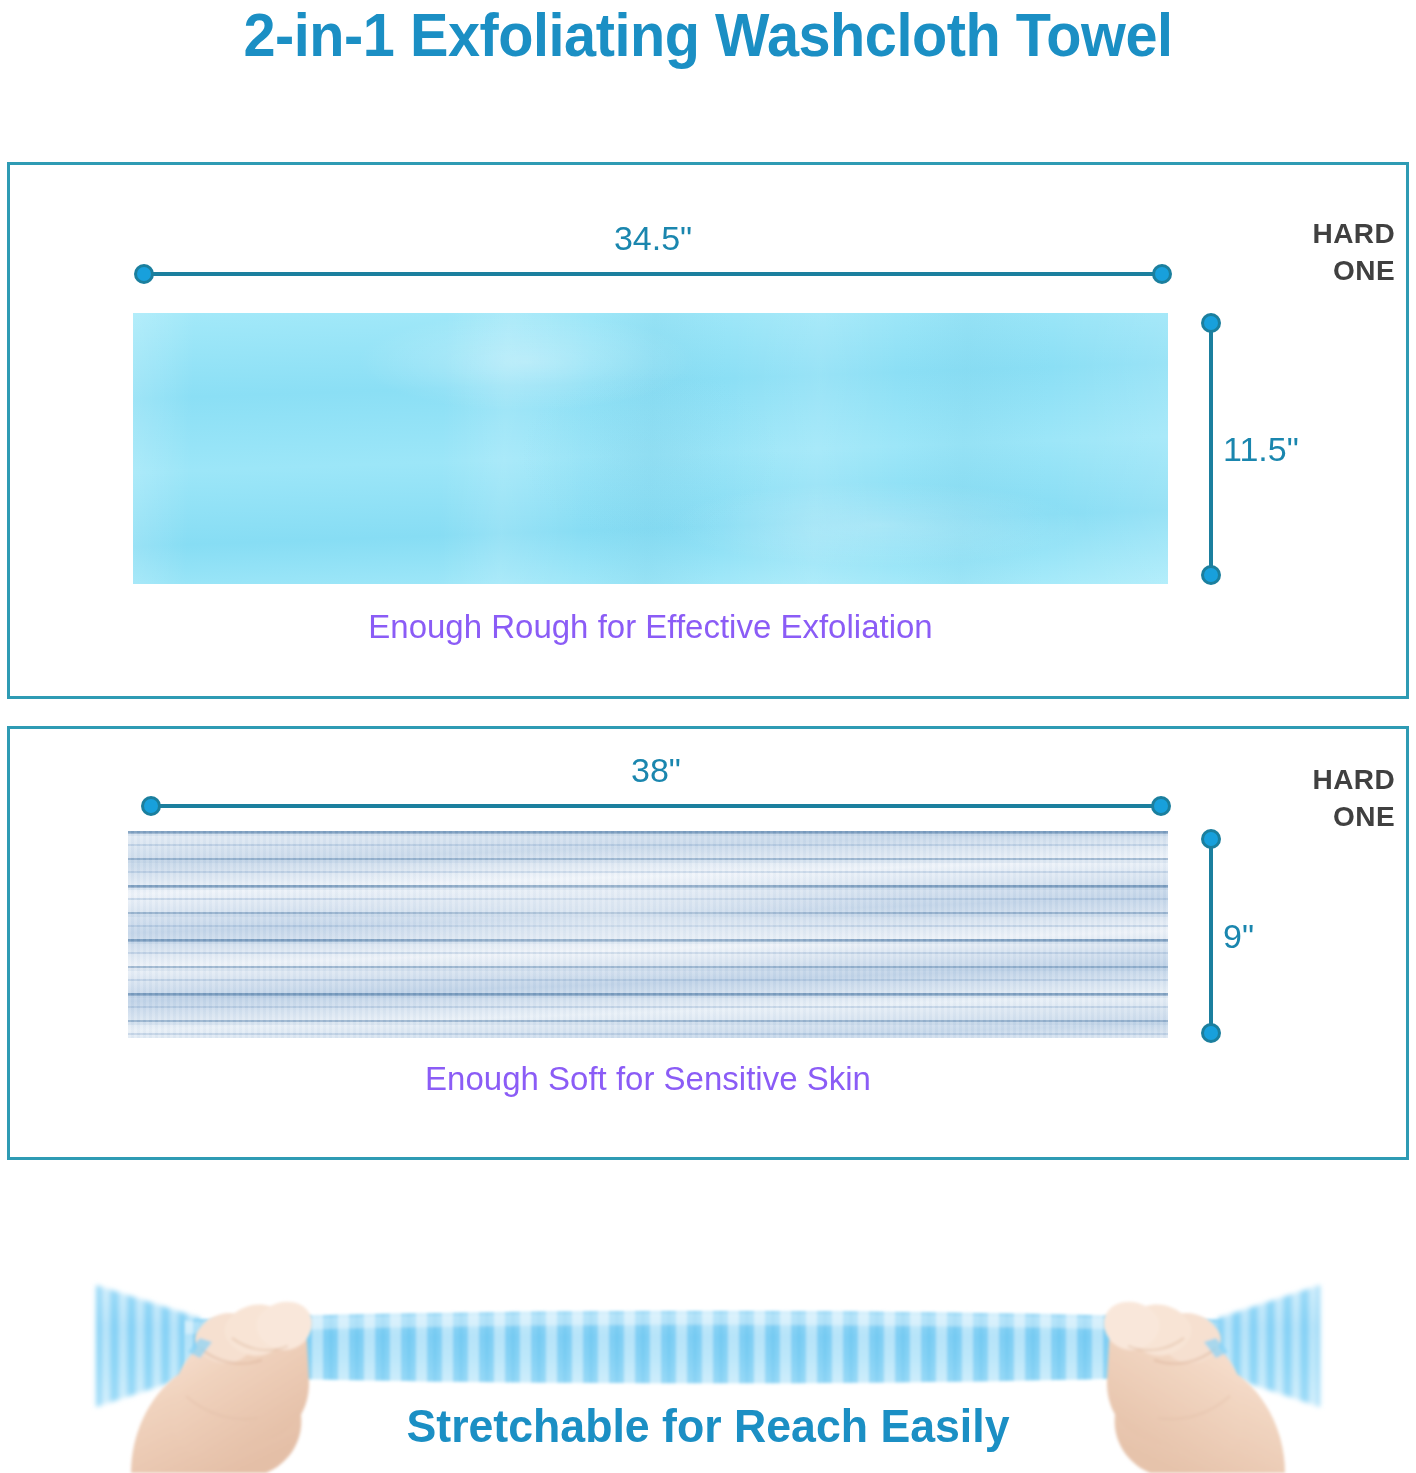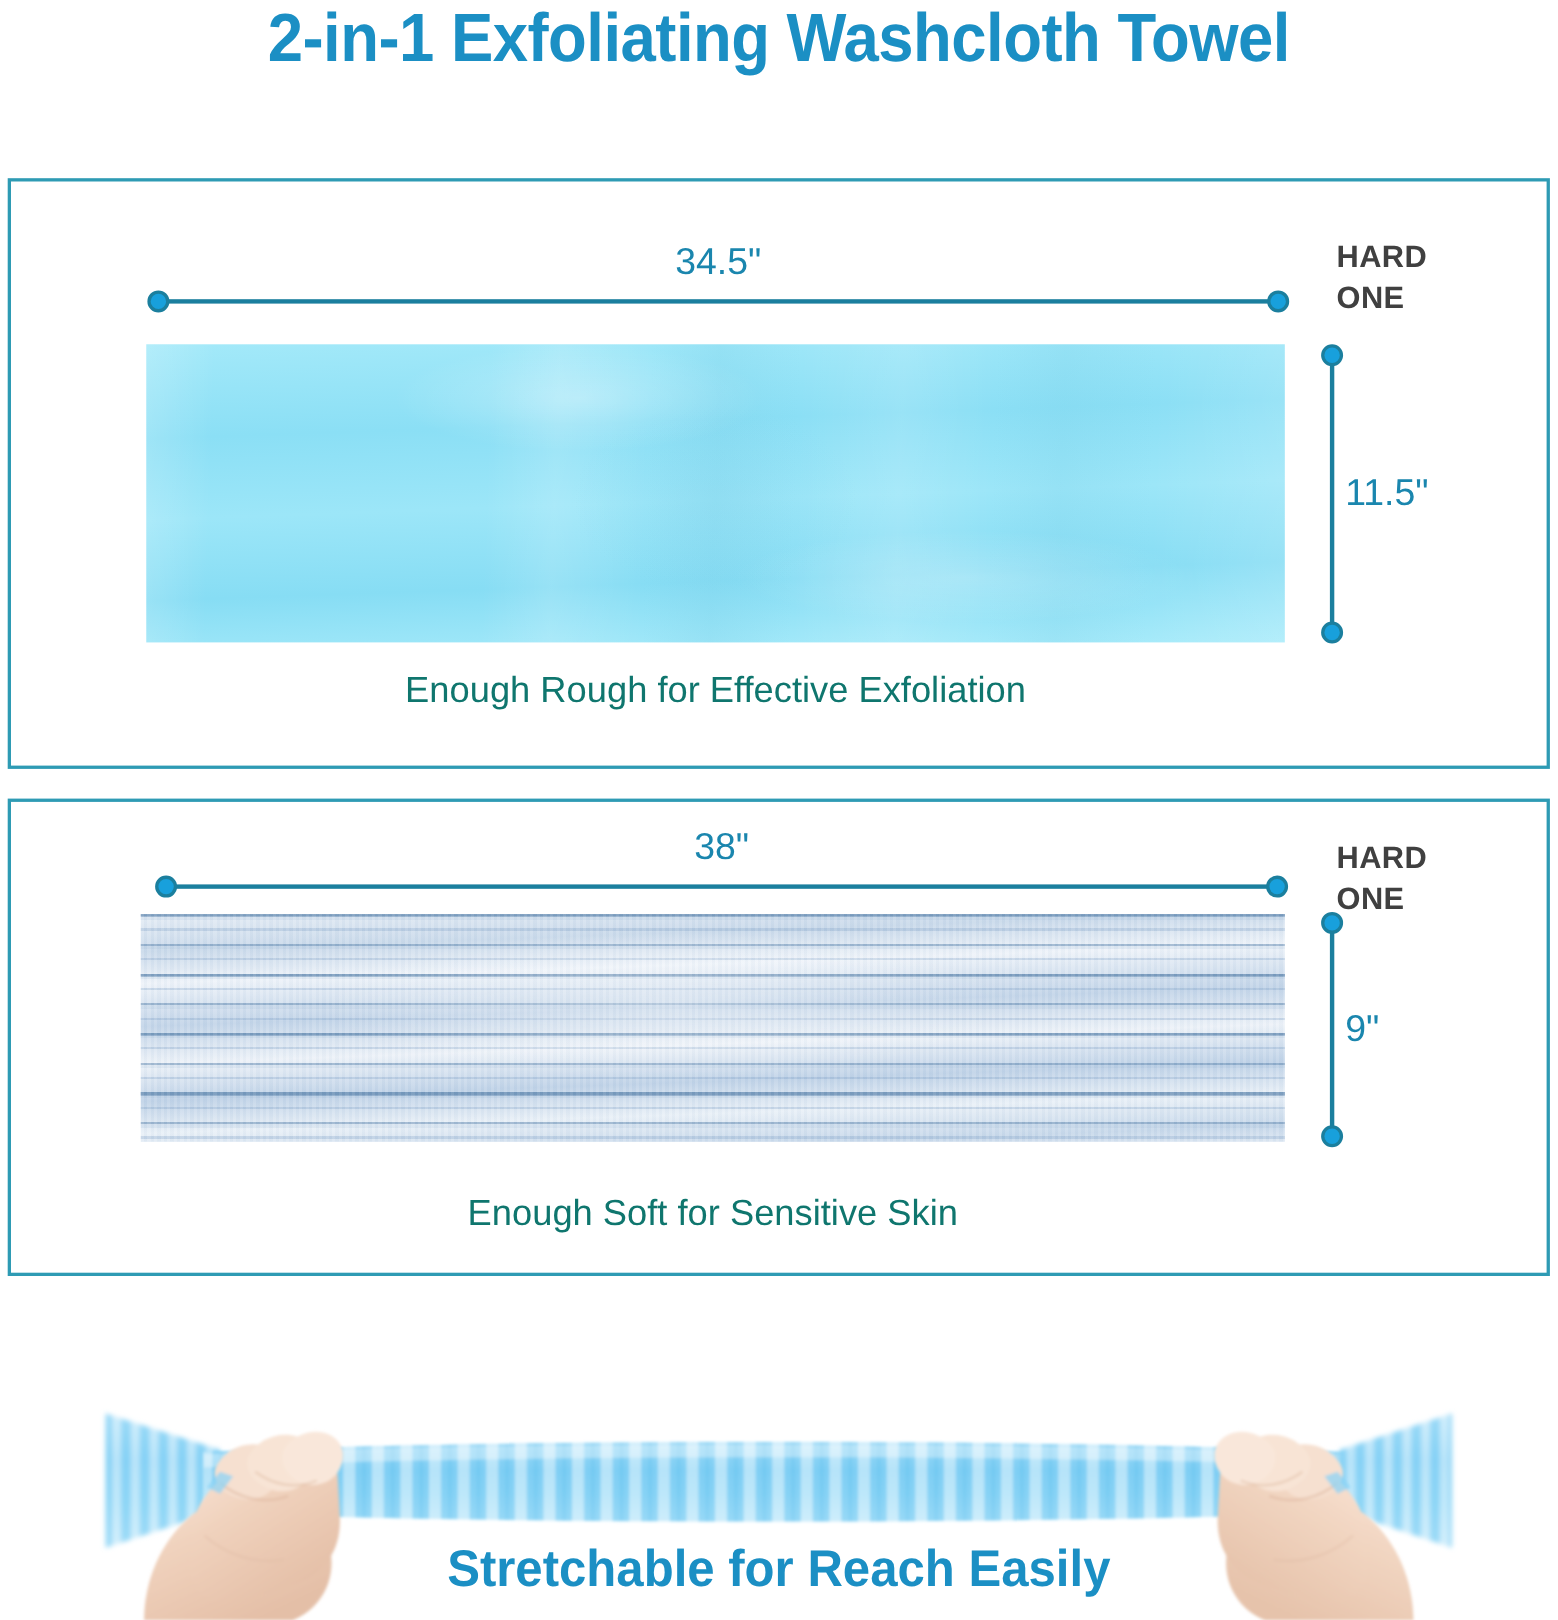--- a/index.html
+++ b/index.html
@@ -52,21 +52,21 @@
     width: 1402px;
     height: 434px;
   }
 
   
   .category-label {
     position: absolute;
     font-size: 28px;
     font-weight: bold;
     color: #404040;
-    text-align: left;
+    text-align: right;
     line-height: 1.32;
     letter-spacing: 0.4px;
   }
 
   
   .dim-h-wrap {
     position: absolute;
   }
   .dim-h-line {
     position: absolute;
@@ -176,21 +176,21 @@
         rgba(140,170,200,0.05) 3px, rgba(140,170,200,0.05) 6px),
       radial-gradient(ellipse 420px 90px at 46% 40%, rgba(255,255,255,0.35), rgba(255,255,255,0) 75%);
   }
 
   
   .towel-caption {
     position: absolute;
     width: 100%;
     text-align: center;
     font-size: 33px;
-    color: #0f766e;
+    color: #8b5cf6;
     white-space: nowrap;
   }
 
   
   #stretch-scene {
     position: absolute;
     left: 0;
     top: 1230px;
     width: 1416px;
     height: 243px;
@@ -256,21 +256,21 @@
 
 <div class="towel towel-soft" style="left:128px; top:831px; width:1040px; height:207px;"></div>
 
 <div class="dim-v-wrap" style="left:1209px; top:838px; height:196px;">
   <div class="dim-v-line"></div>
   <div class="dim-dot top"></div>
   <div class="dim-dot bottom"></div>
   <div class="dim-v-label">9"</div>
 </div>
 
-<div class="towel-caption" style="left:128px; top:1060px; width:1040px;margin-top:24px;">Enough Soft for Sensitive Skin</div>
+<div class="towel-caption" style="left:128px; top:1060px; width:1040px;">Enough Soft for Sensitive Skin</div>
 
 <div id="stretch-scene">
   <svg width="1416" height="243" viewBox="0 0 1416 243" xmlns="http://www.w3.org/2000/svg">
     <defs>
       <linearGradient id="skinGradL" x1="0" y1="0" x2="0.6" y2="1">
         <stop offset="0%" stop-color="#FBE7DA"></stop>
         <stop offset="45%" stop-color="#F0D2BD"></stop>
         <stop offset="100%" stop-color="#E4BFA7"></stop>
       </linearGradient>
       <linearGradient id="skinGradR" x1="1" y1="0" x2="0.4" y2="1">

